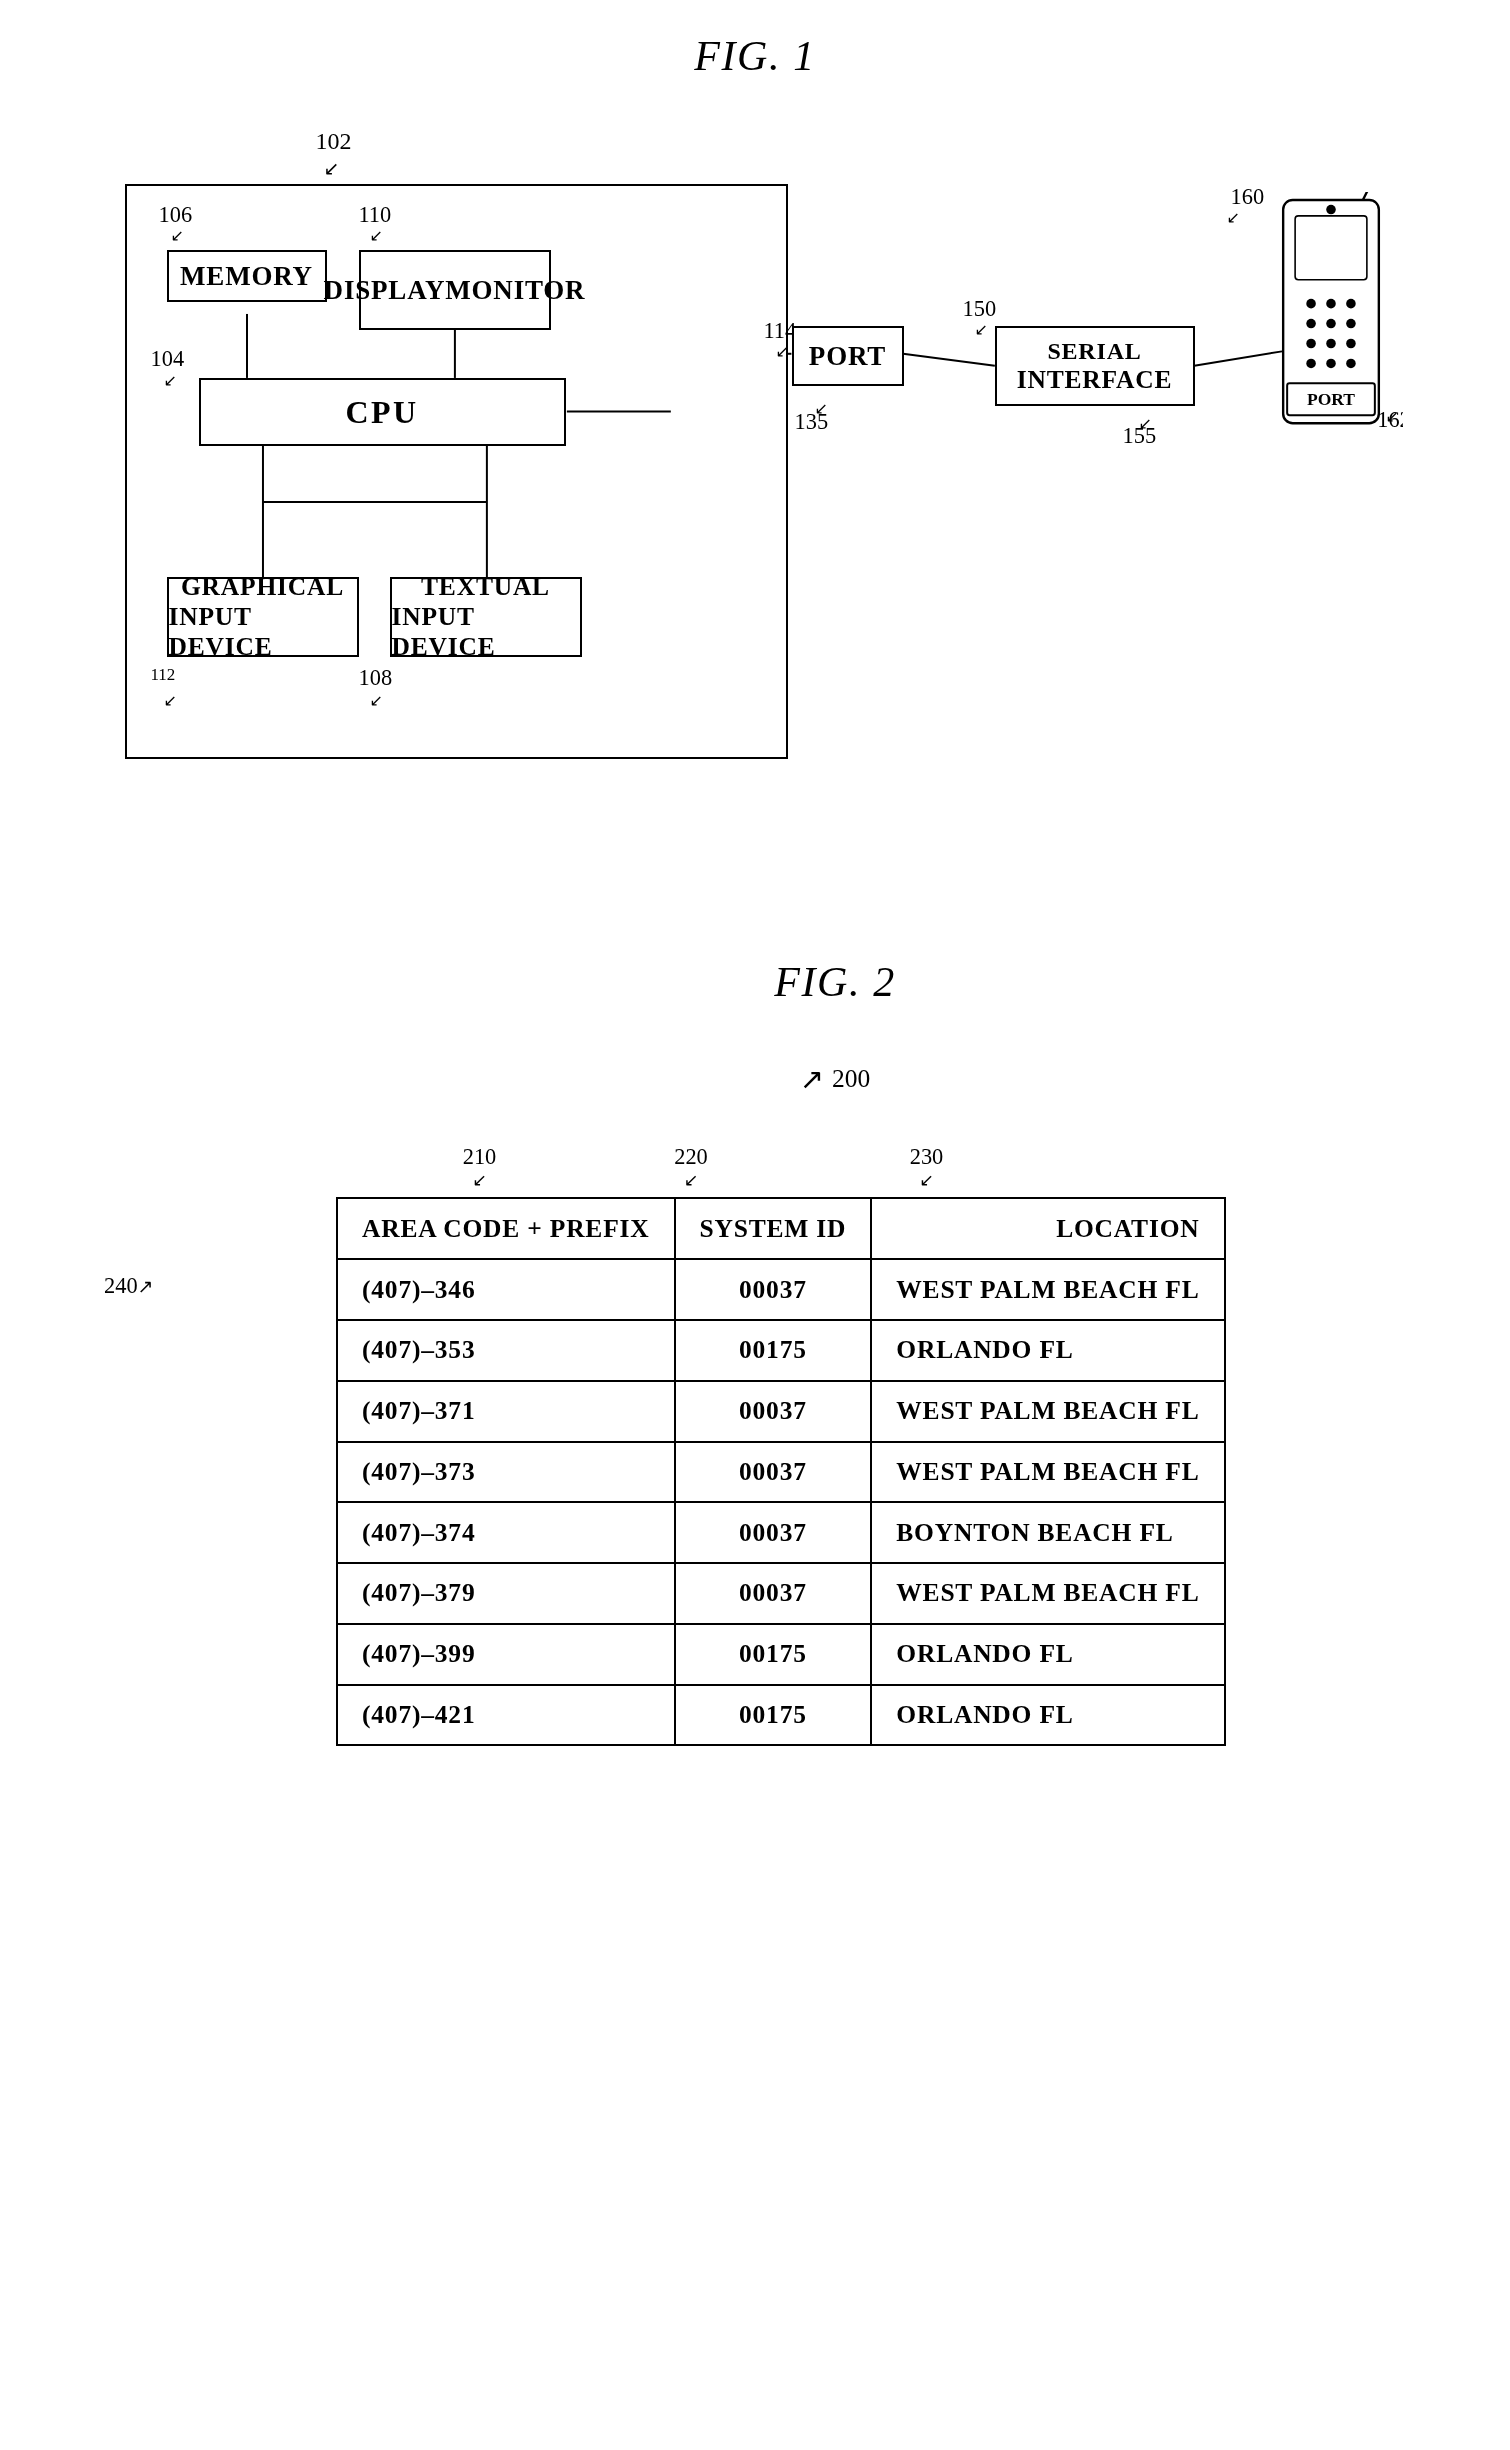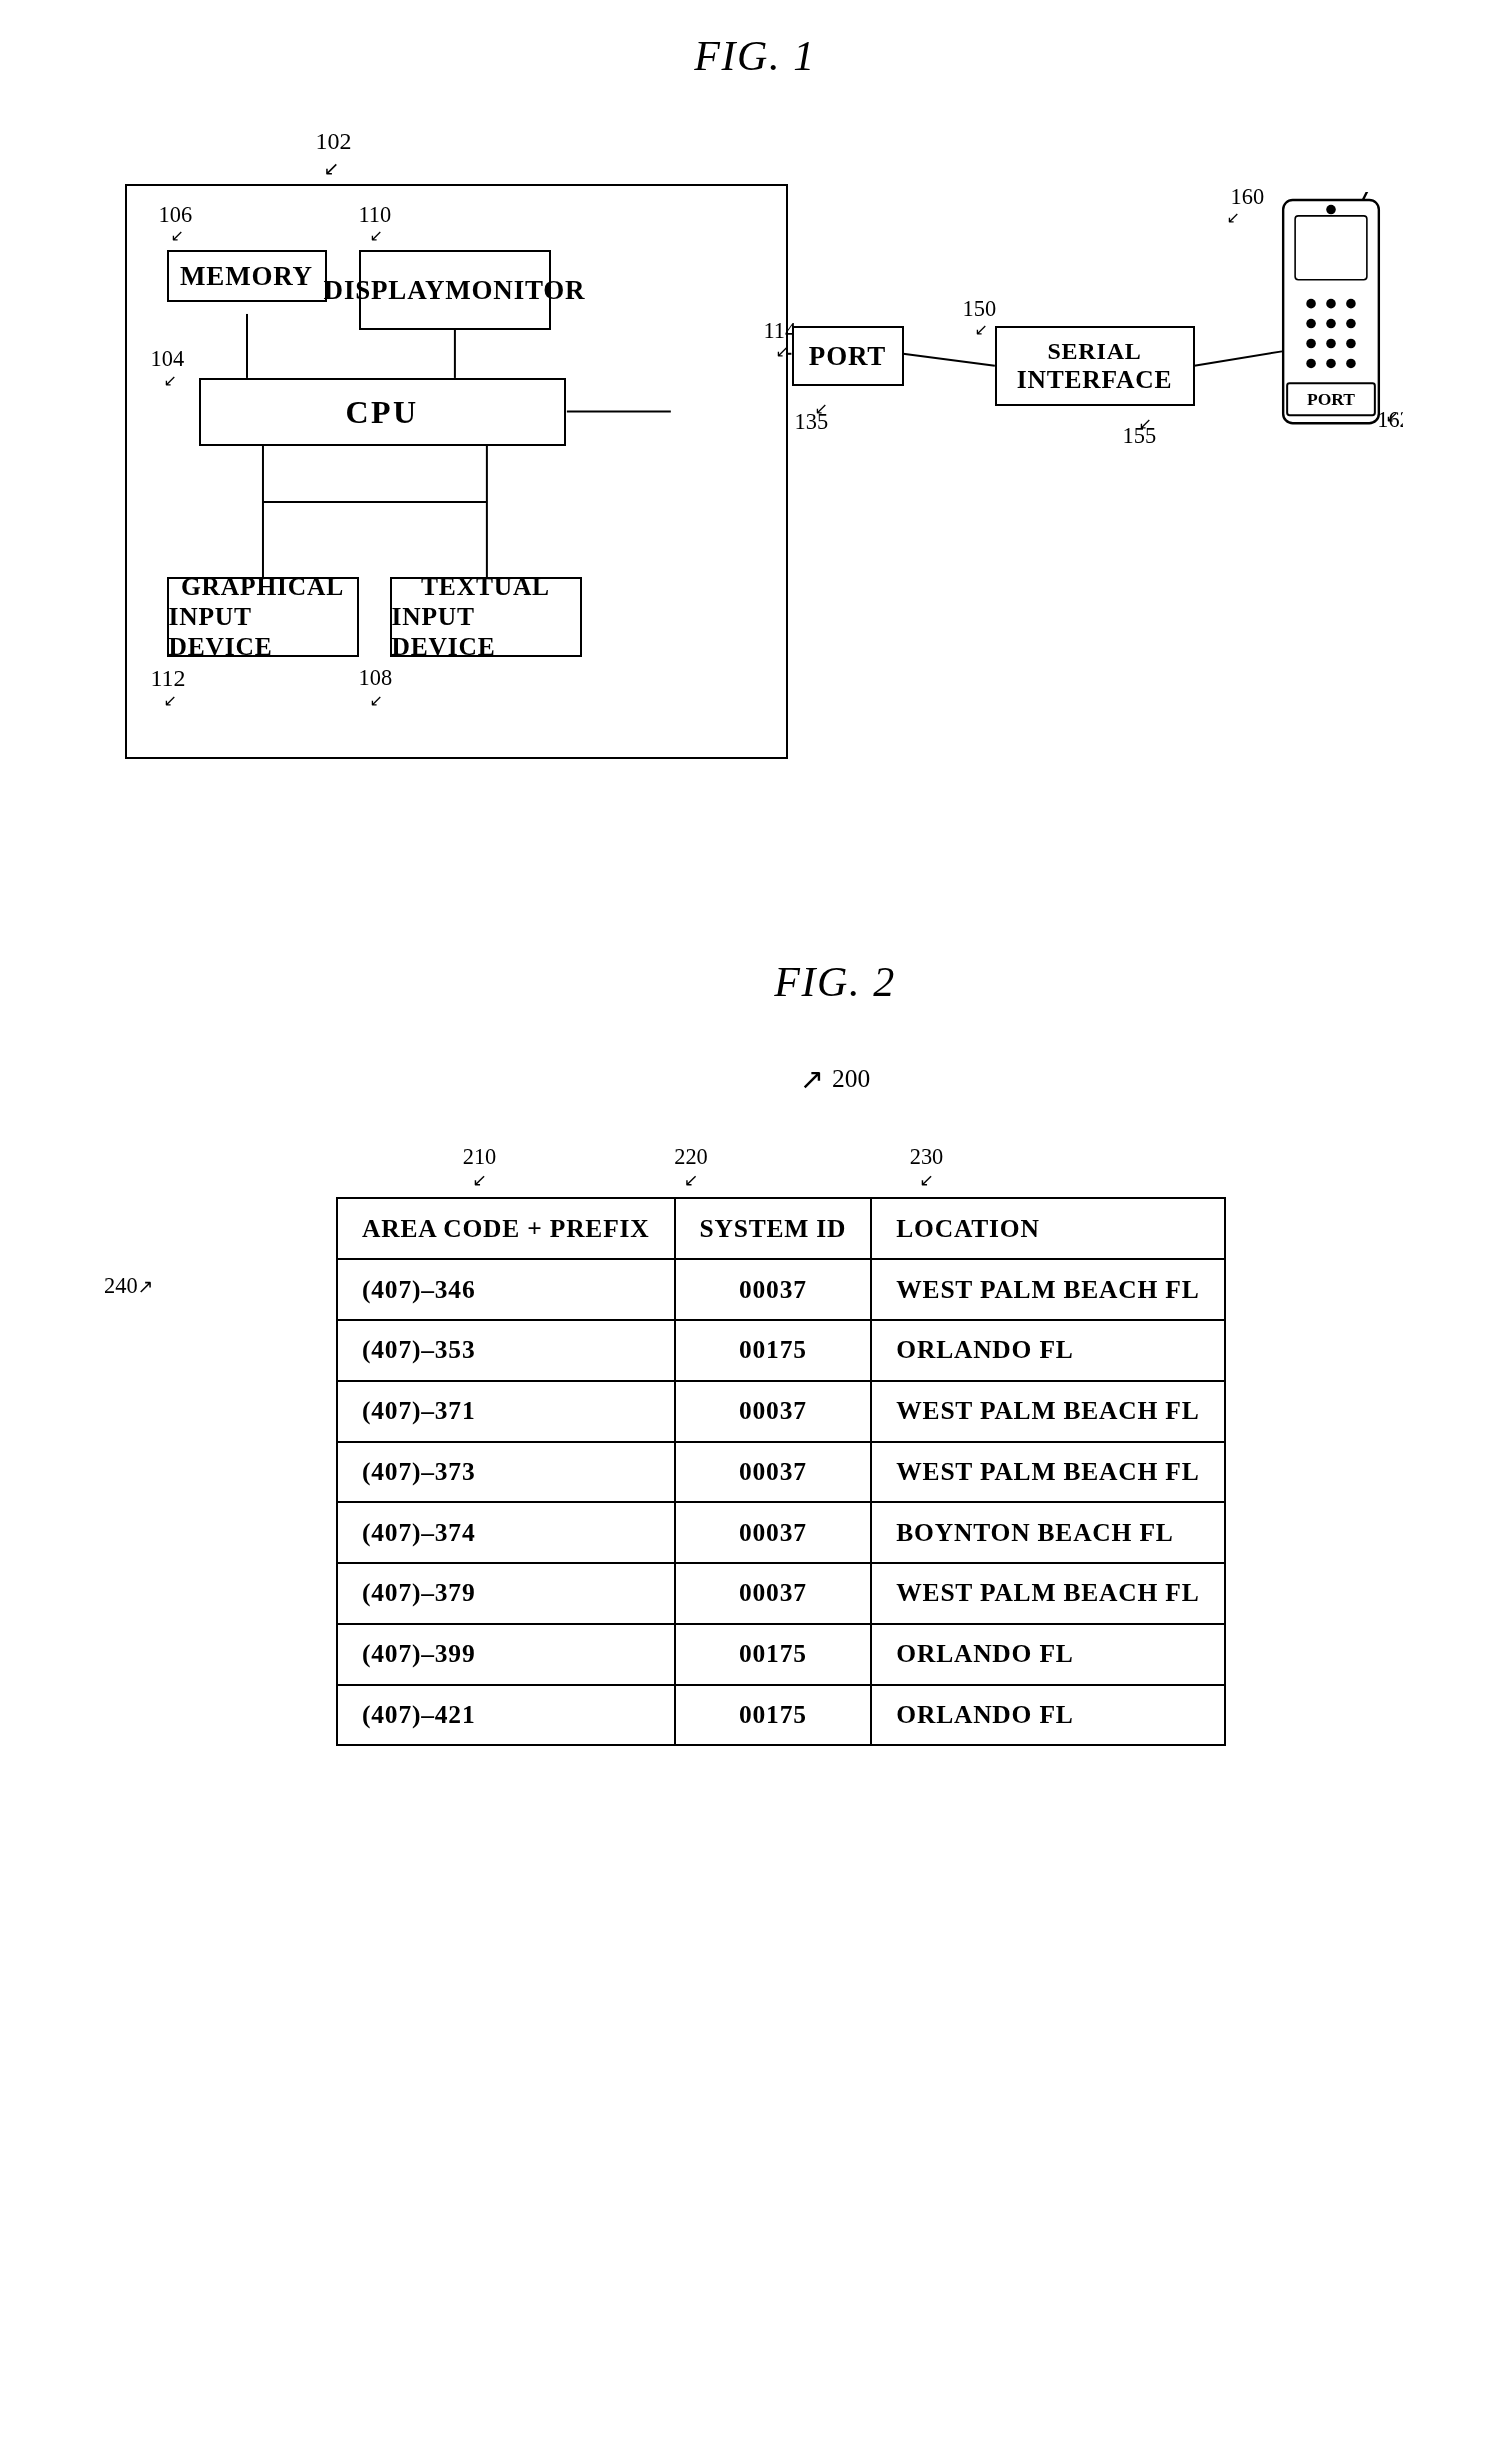--- a/index.html
+++ b/index.html
@@ -44,21 +44,21 @@
       border: 2.4px solid #000;
       padding: 14.4px 24px;
       font-size: 25.5px;
       font-weight: bold;
       letter-spacing: 0.8px;
       text-align: left;
       white-space: nowrap;
     }
 
     .data-table th {
-      text-align: left;
+      text-align: right;
       background: #fff;
     }
 
     .col-area { min-width: 224px; }
     .col-system { min-width: 144px; text-align: center; }
     .col-location { min-width: 287px; }
   </style>
 </head>
 <body>
 
@@ -90,21 +90,21 @@
         <span style="font-size:27px; font-weight:bold; letter-spacing:0.8px;">MONITOR</span>
       </div>
 
       <div style="position:absolute; top:160px; left:24px; font-size:22.4px;">104</div>
       <div style="position:absolute; top:185px; left:37px; font-size:16px;">↙</div>
 
       <div style="position:absolute; top:192px; left:72px; border:2.4px solid #000; width:367px; height:68px; display:flex; align-items:center; justify-content:center;">
         <span style="font-size:32px; font-weight:bold; letter-spacing:2.4px;">CPU</span>
       </div>
 
-      <div style="position:absolute; top:479px; left:24px; font-size:24px;">112</div>
+      <div style="position:absolute; top:479px; left:24px; font-size:17px;">112</div>
       <div style="position:absolute; top:505px; left:37px; font-size:16px;">↙</div>
 
       <div style="position:absolute; top:479px; left:232px; font-size:22.4px;">108</div>
       <div style="position:absolute; top:505px; left:243px; font-size:16px;">↙</div>
 
       <div style="position:absolute; top:391px; left:40px; border:2.4px solid #000; width:192px; height:80px; display:flex; flex-direction:column; align-items:center; justify-content:center;">
         <span style="font-size:25.5px; font-weight:bold; letter-spacing:0.8px;">GRAPHICAL</span>
         <span style="font-size:25.5px; font-weight:bold; letter-spacing:0.8px;">INPUT DEVICE</span>
       </div>
 

